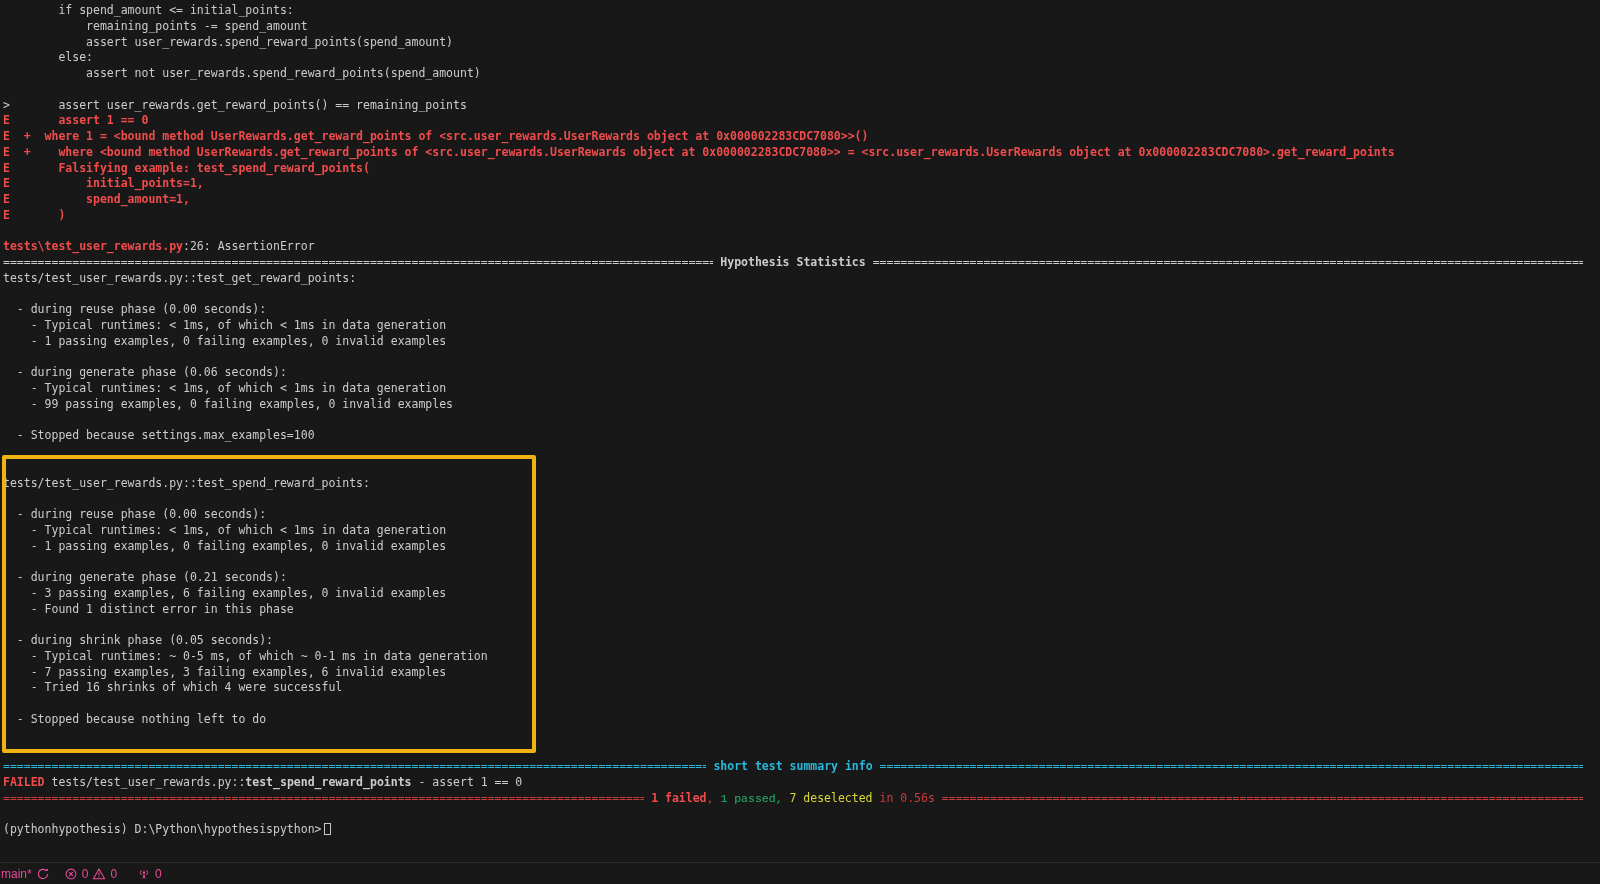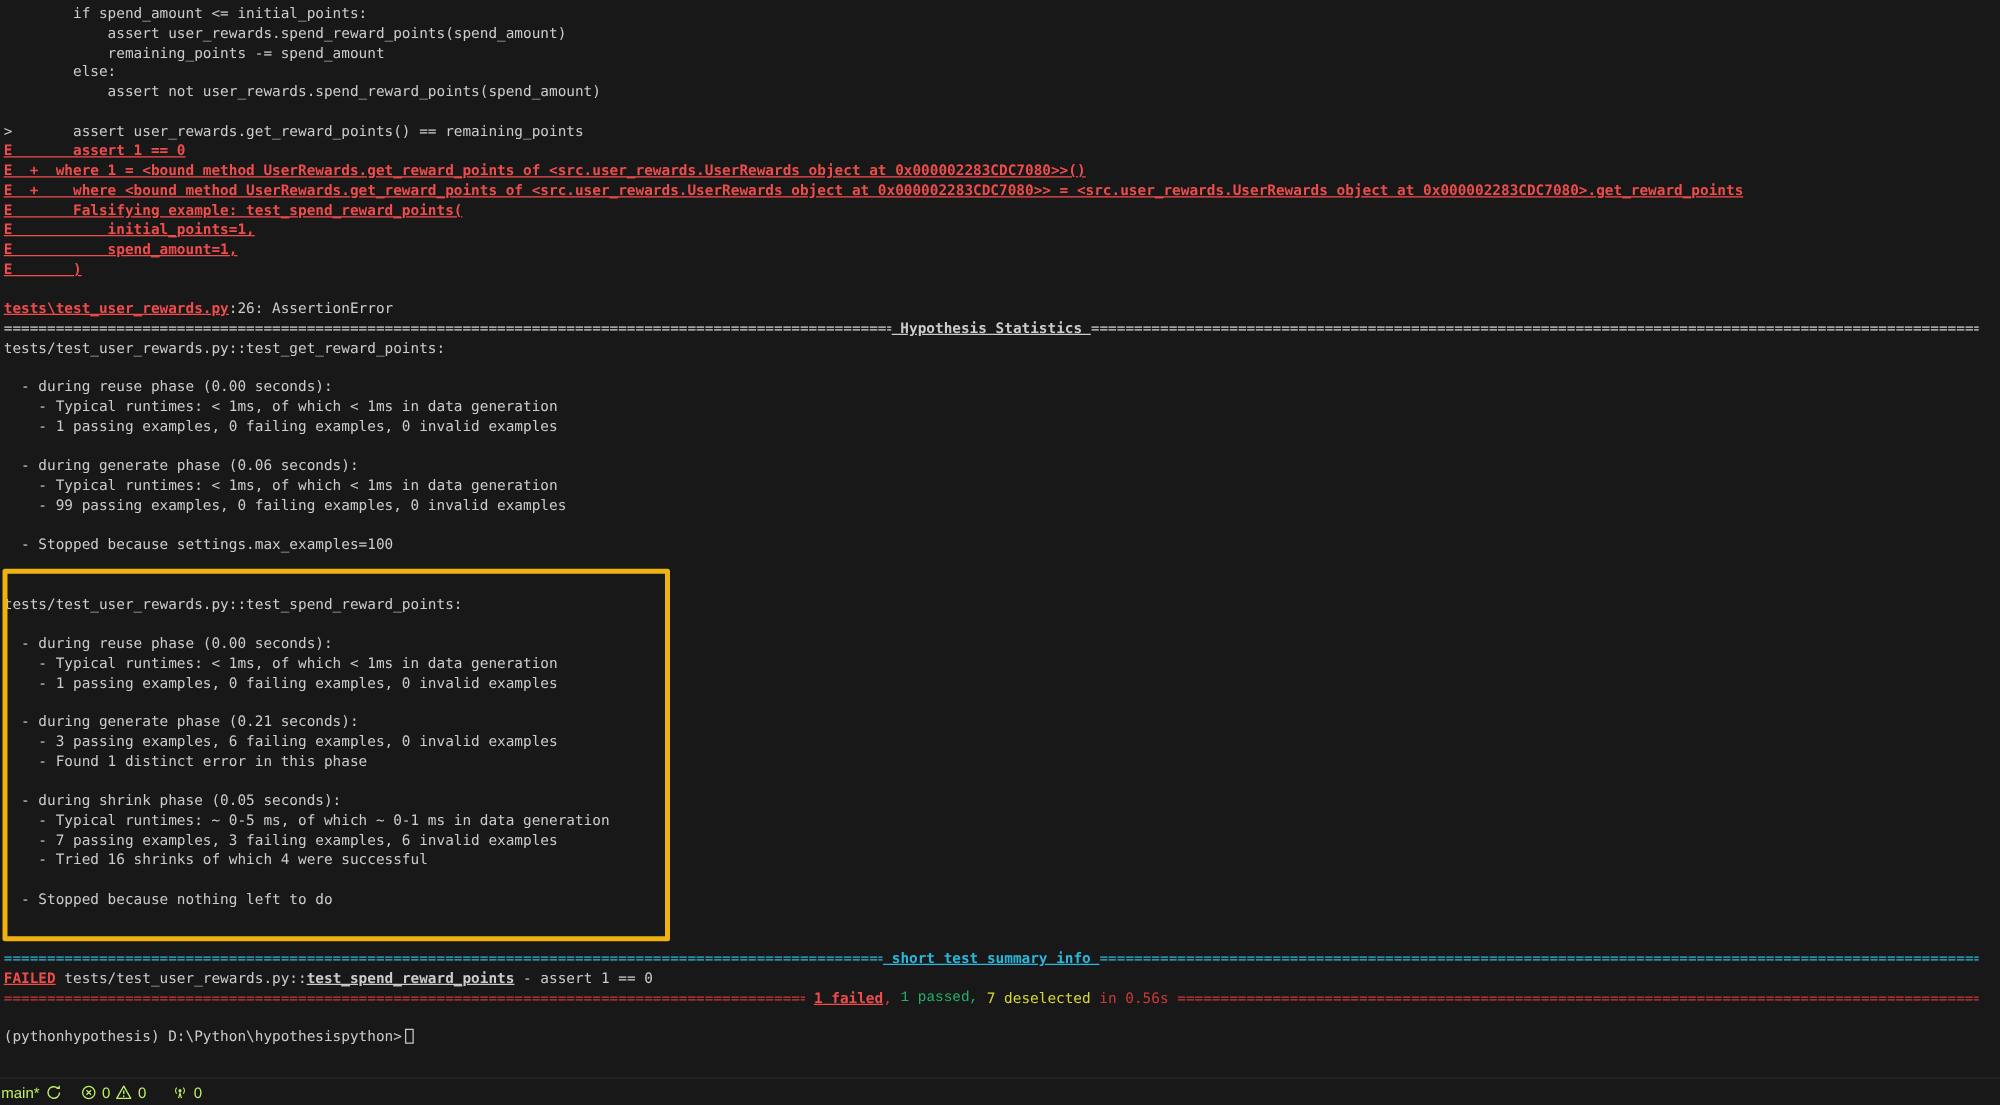--- a/index.html
+++ b/index.html
@@ -11,21 +11,21 @@
     padding:3px 17px 0 3px;
     font-family:"DejaVu Sans Mono", monospace;
     font-size:11.5px; color:#cccccc;
   }
   .tline { height:15.75px; line-height:15.75px; white-space:pre; }
   .sepline { display:flex; }
   .sepline .fill { flex:1 1 0; overflow:hidden; white-space:pre; }
   .sepline .lblseg { flex:0 0 auto; white-space:pre; }
 
   .fg { color:#cccccc; }
-  .b  { font-weight:700;text-decoration:underline; }
+  .b  { font-weight:700; }
   .red { color:#f14c4c; }
   .redsep { color:#cd3a3a; }
   .green { color:#23b36b;font-family:Liberation Mono, monospace; }
   .yellow { color:#d8d836; }
   .cyan { color:#29b8db; }
 
   .cursor {
     display:inline-block; width:7px; height:12px;
     border:1px solid #c8c8c8; vertical-align:-2px; margin-left:2px;
     box-sizing:border-box;
@@ -34,37 +34,37 @@
   .hl-box {
     position:absolute; left:2px; top:455px; width:534px; height:298px;
     border:4px solid #eeb211; border-radius:2px; box-sizing:border-box;
     pointer-events:none; z-index:5;
   }
 
   .statusbar {
     position:absolute; left:0; bottom:0; width:1600px; height:22px;
     background:#181818; border-top:1px solid #2b2b2b;
     display:flex; align-items:center; box-sizing:border-box;
-    font-family:"Liberation Sans", sans-serif; font-size:12px; color:#bef264;
+    font-family:"Liberation Sans", sans-serif; font-size:12px; color:#ec4899;
   }
   .sb-item { display:flex; align-items:center; gap:4px; padding:0 6px; height:100%; cursor:default; }
   .sb-item .num { letter-spacing:0; }
   .sb-branch { margin-left:-5px; padding-right:2px; }
   .sb-problems { margin-left:6px; }
   .sb-ports { margin-left:8px; }
   .sb-icon { display:inline-block; }
 </style>
 </head>
 <body>
 
 <div class="terminal">
   <div id="terminal-output">
       <div class="tline"><span class="fg">        if spend_amount &lt;= initial_points:</span></div>
+      <div class="tline"><span class="fg">            remaining_points -= spend_amount</span></div>
       <div class="tline"><span class="fg">            assert user_rewards.spend_reward_points(spend_amount)</span></div>
-      <div class="tline"><span class="fg">            remaining_points -= spend_amount</span></div>
       <div class="tline"><span class="fg">        else:</span></div>
       <div class="tline"><span class="fg">            assert not user_rewards.spend_reward_points(spend_amount)</span></div>
       <div class="tline"></div>
       <div class="tline"><span class="fg">&gt;       assert user_rewards.get_reward_points() == remaining_points</span></div>
       <div class="tline"><span class="red b">E       assert 1 == 0</span></div>
       <div class="tline"><span class="red b">E  +  where 1 = &lt;bound method UserRewards.get_reward_points of &lt;src.user_rewards.UserRewards object at 0x000002283CDC7080&gt;&gt;()</span></div>
       <div class="tline"><span class="red b">E  +    where &lt;bound method UserRewards.get_reward_points of &lt;src.user_rewards.UserRewards object at 0x000002283CDC7080&gt;&gt; = &lt;src.user_rewards.UserRewards object at 0x000002283CDC7080&gt;.get_reward_points</span></div>
       <div class="tline"><span class="red b">E       Falsifying example: test_spend_reward_points(</span></div>
       <div class="tline"><span class="red b">E           initial_points=1,</span></div>
       <div class="tline"><span class="red b">E           spend_amount=1,</span></div>

